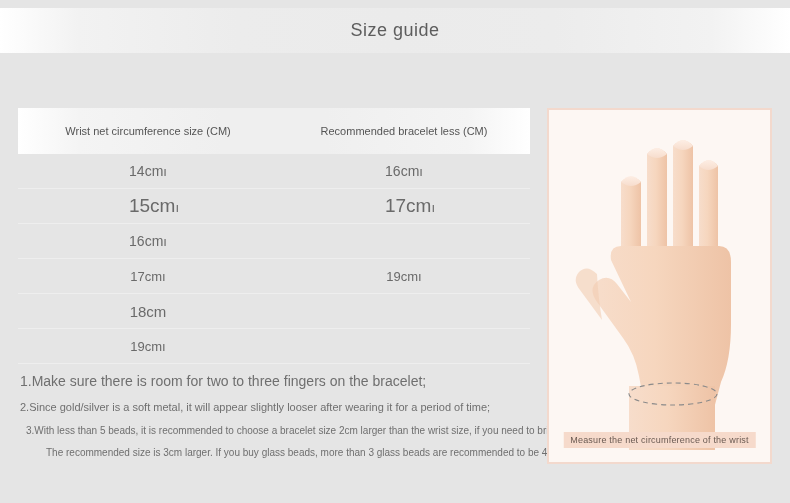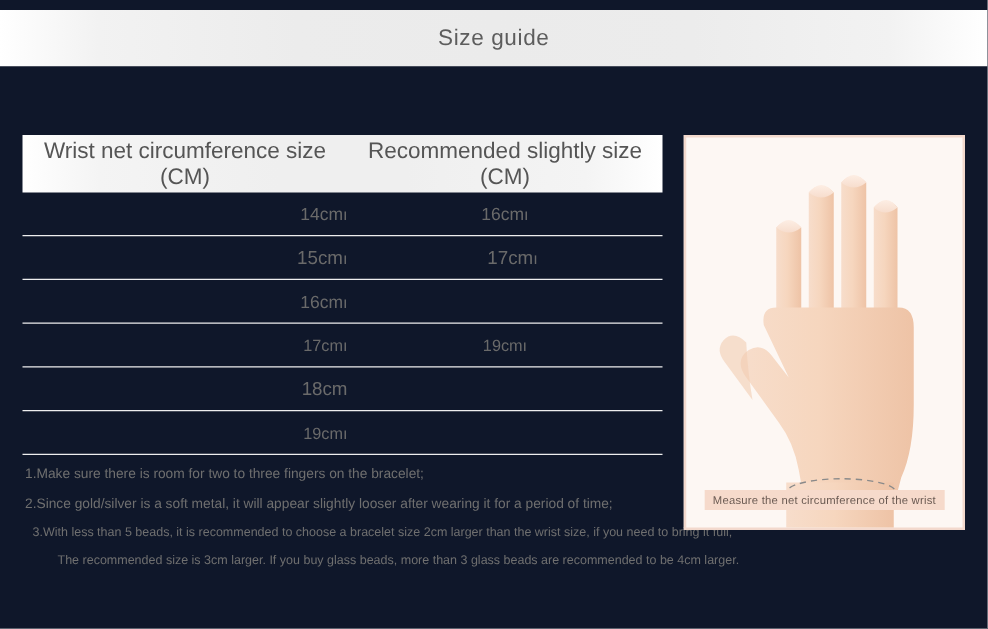--- a/index.html
+++ b/index.html
@@ -12,21 +12,21 @@
     background: #ffffff;
     font-family: "Liberation Sans", sans-serif;
     color: #5a5a5a;
     overflow: hidden;
   }
 
   .page {
     position: relative;
     width: 790px;
     height: 503px;
-    background: #0f172a;
+    background: #e5e5e5;
   }
 
   
   .header {
     position: absolute;
     left: 0;
     top: 8px;
     width: 790px;
     height: 45px;
     background: linear-gradient(to right,
@@ -71,82 +71,82 @@
       #ffffff 0%,
       #f4f4f4 12%,
       #efefef 40%,
       #efefef 60%,
       #f4f4f4 88%,
       #ffffff 100%);
     display: flex;
     align-items: center;
   }
   .th {
-    font-size: 18px;
+    font-size: 11px;
     color: #555555;
     text-align: center;
     font-weight: 400;
   }
   .th.col1 { width: 260px; }
   .th.col2 { width: 252px; }
 
   .trow {
     height: 34px;
     display: flex;
     align-items: center;
     border-bottom: 1px solid #eeeeee;
   }
   .trow:first-of-type { border-top: none; }
   .td {
     text-align: center;
     color: #6a6a6a;
     font-size: 13px;
   }
-  .td.col1 { width: 260px; text-align: right; }
+  .td.col1 { width: 260px; }
   .td.col2 { width: 252px; }
 
   .val {
     display: inline-block;
     position: relative;
   }
 
   
   .s14 { font-size: 14px; }
-  .s15 { font-size: 15px; margin-left: 12px; }
+  .s15 { font-size: 19px; margin-left: 12px; }
   .s16 { font-size: 14px; }
   .s17 { font-size: 13px; }
   .s18 { font-size: 15px; }
   .s19 { font-size: 13px; }
 
   
   .notes {
     position: absolute;
     left: 18px;
     top: 272px;
     width: 520px;
     color: #6f6f6f;
   }
   .note {
-    font-size: 11px;
+    font-size: 14px;
     line-height: 1.35;
     margin-bottom: 9px;
     white-space: nowrap;
   }
   .note.n1 { padding-left: 2px; }
   .note.n2 { padding-left: 2px; font-size: 11px; }
   .note.n3 { padding-left: 8px; font-size: 10px; }
   .note.n4 { padding-left: 28px; font-size: 10px; }
 
   
   .hand-card {
     position: absolute;
     left: 547px;
     top: 8px;
     width: 225px;
-    height: 316px;
+    height: 356px;
     background: #fdf7f3;
     border: 2px solid #f3d9cd;
     box-sizing: border-box;
   }
   .hand-inner {
     position: absolute;
     inset: 0;
     overflow: hidden;
   }
 
@@ -171,21 +171,21 @@
   <div class="header">
     <div class="header-title">Size guide</div>
   </div>
 
   <div class="content">
 
     <div class="table-block">
 
       <div class="table-head">
         <div class="th col1">Wrist net circumference size (CM)</div>
-        <div class="th col2">Recommended slightly size (CM)</div>
+        <div class="th col2">Recommended bracelet less (CM)</div>
       </div>
 
       <div class="trow">
         <div class="td col1">
           <span class="val s14">14cm</span><span class="tick">ı</span>
         </div>
         <div class="td col2">
           <span class="val s14">16cm</span><span class="tick">ı</span>
         </div>
       </div>

